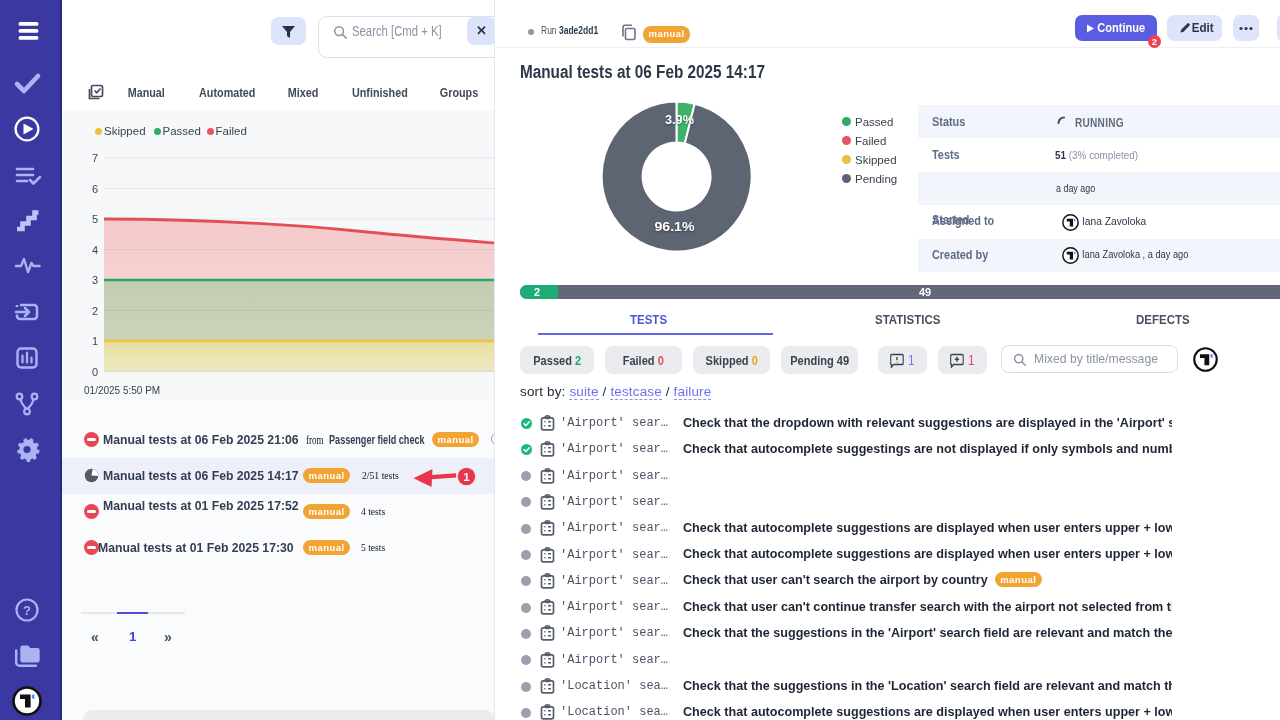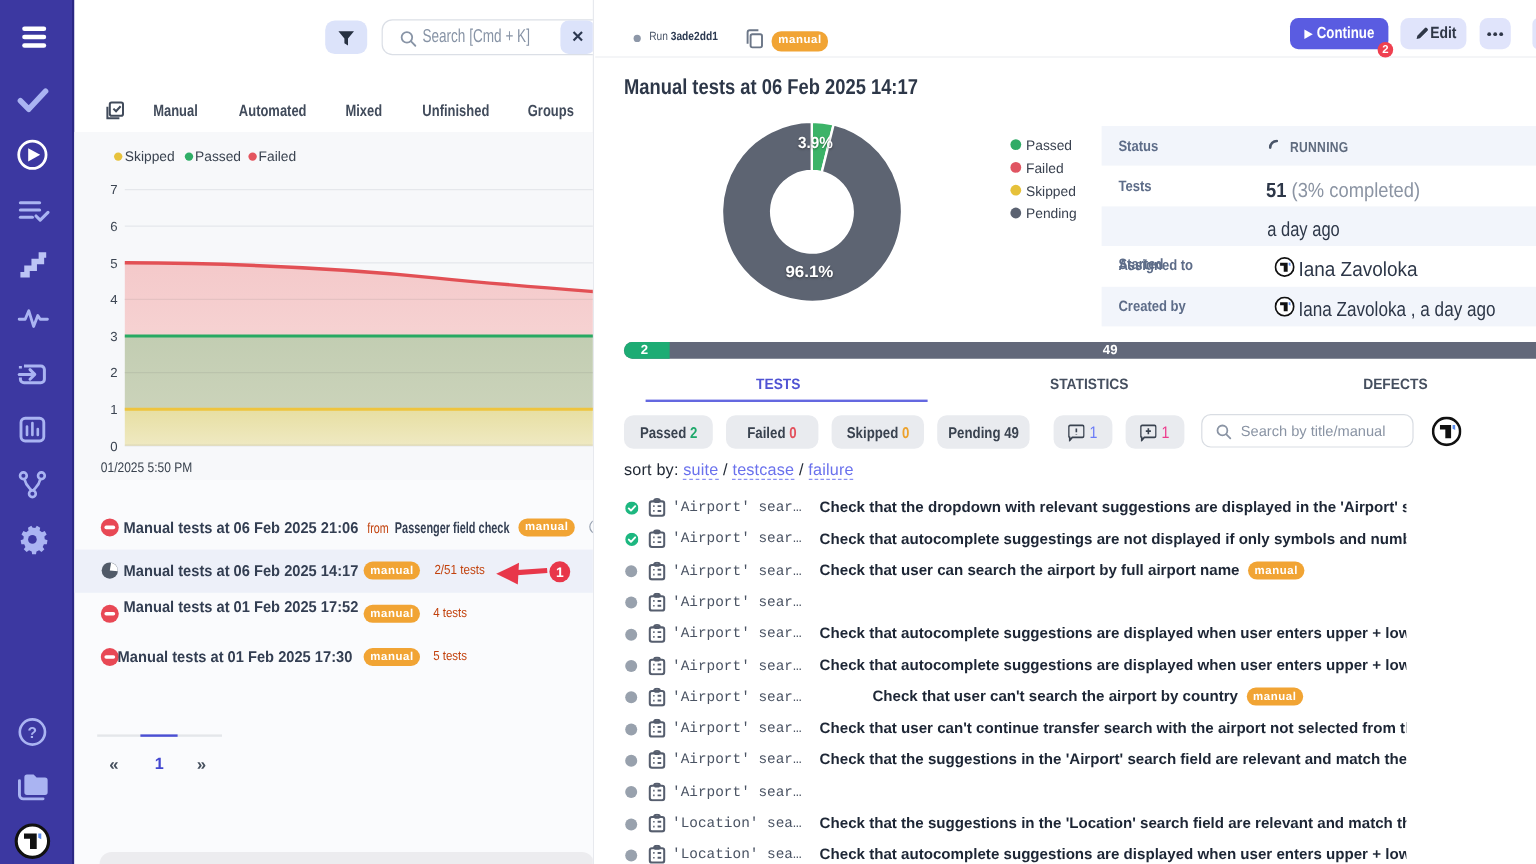--- a/index.html
+++ b/index.html
@@ -8,45 +8,45 @@
   #page { position:relative; width:1280px; height:720px; }
   .sx { display:inline-block; transform-origin:left center; white-space:pre; }
 
   
   #sidebar { left:0; top:0; width:62px; height:720px; background:#3c38a1; border-right:2px solid #2b2884; }
 
   
   #lpanel { left:62px; top:0; width:433px; height:720px; background:#fff; border-right:1px solid #e7e9ee; overflow:hidden; }
   #lpanel .lower { position:absolute; left:0; top:110px; width:433px; height:610px; background:#fafbfd; }
   #filterbtn { left:209px; top:17px; width:35px; height:28px; background:#dce3fa; border-radius:8px; }
-  #lsearch { left:256px; top:16px; width:224px; height:30px; background:#fff; border:1.5px solid #dbdfe6; border-radius:9px; }
+  #lsearch { left:256px; top:16px; width:224px; height:42px; background:#fff; border:1.5px solid #dbdfe6; border-radius:9px; }
   #xbtn { left:405px; top:17px; width:29px; height:28px; background:#dce3fa; border-radius:7px; color:#2c3850; font-size:13px; text-align:center; line-height:28px; font-weight:600;}
   .ltab { position:absolute; top:85px; width:90px; text-align:center; font-size:13.5px; font-weight:bold; color:#414b5b; }
   .ltab span { display:inline-block; transform:scaleX(0.8); transform-origin:center; }
   #lsep { left:21px; top:110px; width:412px; height:1px; background:#e8eaee; }
 
   .dot { display:inline-block; width:7px; height:7px; border-radius:50%; margin-right:2px; }
   .legend { position:absolute; top:125px; font-size:11.5px; color:#3a4350; z-index:3; }
 
   .runrow { position:absolute; left:0px; width:433px; height:36px; }
   .runrow .ttl { font-weight:bold; font-size:13px; color:#333e52; }
   .badge { display:inline-block; background:#f1a434; color:#fff; font-weight:bold; font-size:9.5px; border-radius:8px; padding:2.5px 5.5px; letter-spacing:0.5px; line-height:10px; }
   .stopic { position:absolute; left:22px; top:10px; width:15px; height:15px; border-radius:50%; background:#e84855; }
   .stopic::after { content:""; position:absolute; left:3px; top:6px; width:9px; height:3px; border-radius:1.5px; background:#fff; }
-  .gry { color:#c2410c; font-size:11px; }
+  .gry { color:#0f172a; font-size:11px;font-family:Liberation Serif, serif; }
 
   
   #rpanel { left:496px; top:0; width:784px; height:720px; background:#fff; }
   #topbar { left:0; top:0; width:784px; height:48px; border-bottom:1px solid #edeff2; }
   .btn { position:absolute; border-radius:7px; font-size:13.5px; font-weight:bold; text-align:center; }
   .chip { display:inline-flex; align-items:center; justify-content:center; height:28px; background:#e9ebef; border-radius:8px; font-size:13px; font-weight:bold; color:#39424f; }
   .chip .in { display:inline-flex; align-items:center; transform:scaleX(0.85); transform-origin:center; }
   .tlabel { position:absolute; font-size:12.5px; font-weight:bold; color:#5d6c88; }
   .tlabel span { display:inline-block; transform:scaleX(0.87); transform-origin:left center; }
-  .tval { position:absolute; font-size:17px; color:#2d3748; }
+  .tval { position:absolute; font-size:11px; color:#2d3748; }
   .trow { position:absolute; left:0; width:784px; height:26.3px; }
   .mono { font-family:"Liberation Mono",monospace; font-size:12px; color:#4a5363; }
   .tttl { font-size:12.6px; font-weight:bold; color:#1d2635; }
   .pdot { position:absolute; left:25px; top:9.5px; width:10px; height:10px; border-radius:50%; background:#98a1ad; }
 </style>
 </head>
 <body>
 <div id="page">
 
   <div class="abs" id="sidebar">
@@ -335,21 +335,21 @@
             </svg>
         <span style="font-weight:normal;font-size:14px;color:#ed3a8c;">1</span>
           </span>
         </span>
     </div>
     <div class="abs" style="left:505px;top:345px;width:177px;height:28px;border:1.5px solid #d9dde3;border-radius:8px;background:#fff;">
       <svg class="abs" style="left:11px;top:7px;" width="14" height="14" viewBox="0 0 16 16">
           <circle cx="6.5" cy="6.5" r="4.7" stroke="#8a94a4" stroke-width="1.7" fill="none"></circle>
           <path d="M10.2 10.2 L14 14" stroke="#8a94a4" stroke-width="1.7" stroke-linecap="round"></path>
         </svg>
-      <span class="abs" style="left:32px;top:6px;font-size:12.2px;color:#8a94a4;">Search by title/manual</span>
+      <span class="abs" style="left:32px;top:6px;font-size:12.2px;color:#8a94a4;">Mixed by title/message</span>
     </div>
     <div class="abs" style="left:697px;top:347px;" id="av3"><svg width="25" height="25" viewBox="0 0 28 28">
           <circle cx="14" cy="14" r="12.6" fill="#fff" stroke="#111" stroke-width="2.4"></circle>
           <path d="M7.8 8 h10.4 v12.4 h-5.4 v-8.2 h-5 z" fill="#111"></path>
           <path d="M19.6 8 h2.4 v4.6 l-2.4 -1.1 z" fill="#5b8def"></path>
         </svg></div>
 
     <div class="abs" style="left:24px;top:383.5px;font-size:13.5px;letter-spacing:0.15px;color:#222a36;">sort by: <span style="color:#6a71ed;border-bottom:1.5px dashed #8a90f2;">suite</span> <span style="color:#222a36;">/</span> <span style="color:#6a71ed;border-bottom:1.5px dashed #8a90f2;">testcase</span> <span style="color:#222a36;">/</span> <span style="color:#6a71ed;border-bottom:1.5px dashed #8a90f2;">failure</span></div>
 
     <div id="tests" class="abs" style="left:0;top:409px;width:676px;height:311px;overflow:hidden;">
@@ -386,21 +386,20 @@
         <div class="trow" style="top:52.6px;">
           <span class="pdot"></span>
           <svg class="abs" style="left:44px;top:6px;" width="15" height="16" viewBox="0 0 15 16">
             <rect x="1.5" y="2.8" width="12" height="12" rx="1.8" stroke="#565e6e" stroke-width="1.7" fill="none"></rect>
             <path d="M5 2.8 a2.5 2 0 0 1 5 0" stroke="#565e6e" stroke-width="1.5" fill="none"></path>
             <rect x="5.2" y="1.6" width="4.6" height="2.6" rx="0.8" fill="#565e6e"></rect>
             <path d="M8 6.8 h3 M8 10.8 h3" stroke="#565e6e" stroke-width="1.6"></path>
             <path d="M4.3 6.8 h1.2 M4.3 10.8 h1.2" stroke="#565e6e" stroke-width="1.4"></path>
           </svg>
           <span class="abs mono" style="left:64px;top:7px;">'Airport' sear…</span>
-          <span class="abs tttl" style="left:187px;top:6.5px;white-space:nowrap;">Check that user can search the airport by full airport name&nbsp;&nbsp;<span class="badge" style="position:relative;top:-1.5px;">manual</span></span>
         </div>
         <div class="trow" style="top:78.9px;">
           <span class="pdot"></span>
           <svg class="abs" style="left:44px;top:6px;" width="15" height="16" viewBox="0 0 15 16">
             <rect x="1.5" y="2.8" width="12" height="12" rx="1.8" stroke="#565e6e" stroke-width="1.7" fill="none"></rect>
             <path d="M5 2.8 a2.5 2 0 0 1 5 0" stroke="#565e6e" stroke-width="1.5" fill="none"></path>
             <rect x="5.2" y="1.6" width="4.6" height="2.6" rx="0.8" fill="#565e6e"></rect>
             <path d="M8 6.8 h3 M8 10.8 h3" stroke="#565e6e" stroke-width="1.6"></path>
             <path d="M4.3 6.8 h1.2 M4.3 10.8 h1.2" stroke="#565e6e" stroke-width="1.4"></path>
           </svg>
@@ -433,21 +432,21 @@
         <div class="trow" style="top:157.8px;">
           <span class="pdot"></span>
           <svg class="abs" style="left:44px;top:6px;" width="15" height="16" viewBox="0 0 15 16">
             <rect x="1.5" y="2.8" width="12" height="12" rx="1.8" stroke="#565e6e" stroke-width="1.7" fill="none"></rect>
             <path d="M5 2.8 a2.5 2 0 0 1 5 0" stroke="#565e6e" stroke-width="1.5" fill="none"></path>
             <rect x="5.2" y="1.6" width="4.6" height="2.6" rx="0.8" fill="#565e6e"></rect>
             <path d="M8 6.8 h3 M8 10.8 h3" stroke="#565e6e" stroke-width="1.6"></path>
             <path d="M4.3 6.8 h1.2 M4.3 10.8 h1.2" stroke="#565e6e" stroke-width="1.4"></path>
           </svg>
           <span class="abs mono" style="left:64px;top:7px;">'Airport' sear…</span>
-          <span class="abs tttl" style="left:187px;top:6.5px;white-space:nowrap;margin-left:44px;">Check that user can't search the airport by country&nbsp;&nbsp;<span class="badge" style="position:relative;top:-1.5px;">manual</span></span>
+          <span class="abs tttl" style="left:187px;top:6.5px;white-space:nowrap;">Check that user can't search the airport by country&nbsp;&nbsp;<span class="badge" style="position:relative;top:-1.5px;">manual</span></span>
         </div>
         <div class="trow" style="top:184.1px;">
           <span class="pdot"></span>
           <svg class="abs" style="left:44px;top:6px;" width="15" height="16" viewBox="0 0 15 16">
             <rect x="1.5" y="2.8" width="12" height="12" rx="1.8" stroke="#565e6e" stroke-width="1.7" fill="none"></rect>
             <path d="M5 2.8 a2.5 2 0 0 1 5 0" stroke="#565e6e" stroke-width="1.5" fill="none"></path>
             <rect x="5.2" y="1.6" width="4.6" height="2.6" rx="0.8" fill="#565e6e"></rect>
             <path d="M8 6.8 h3 M8 10.8 h3" stroke="#565e6e" stroke-width="1.6"></path>
             <path d="M4.3 6.8 h1.2 M4.3 10.8 h1.2" stroke="#565e6e" stroke-width="1.4"></path>
           </svg>

